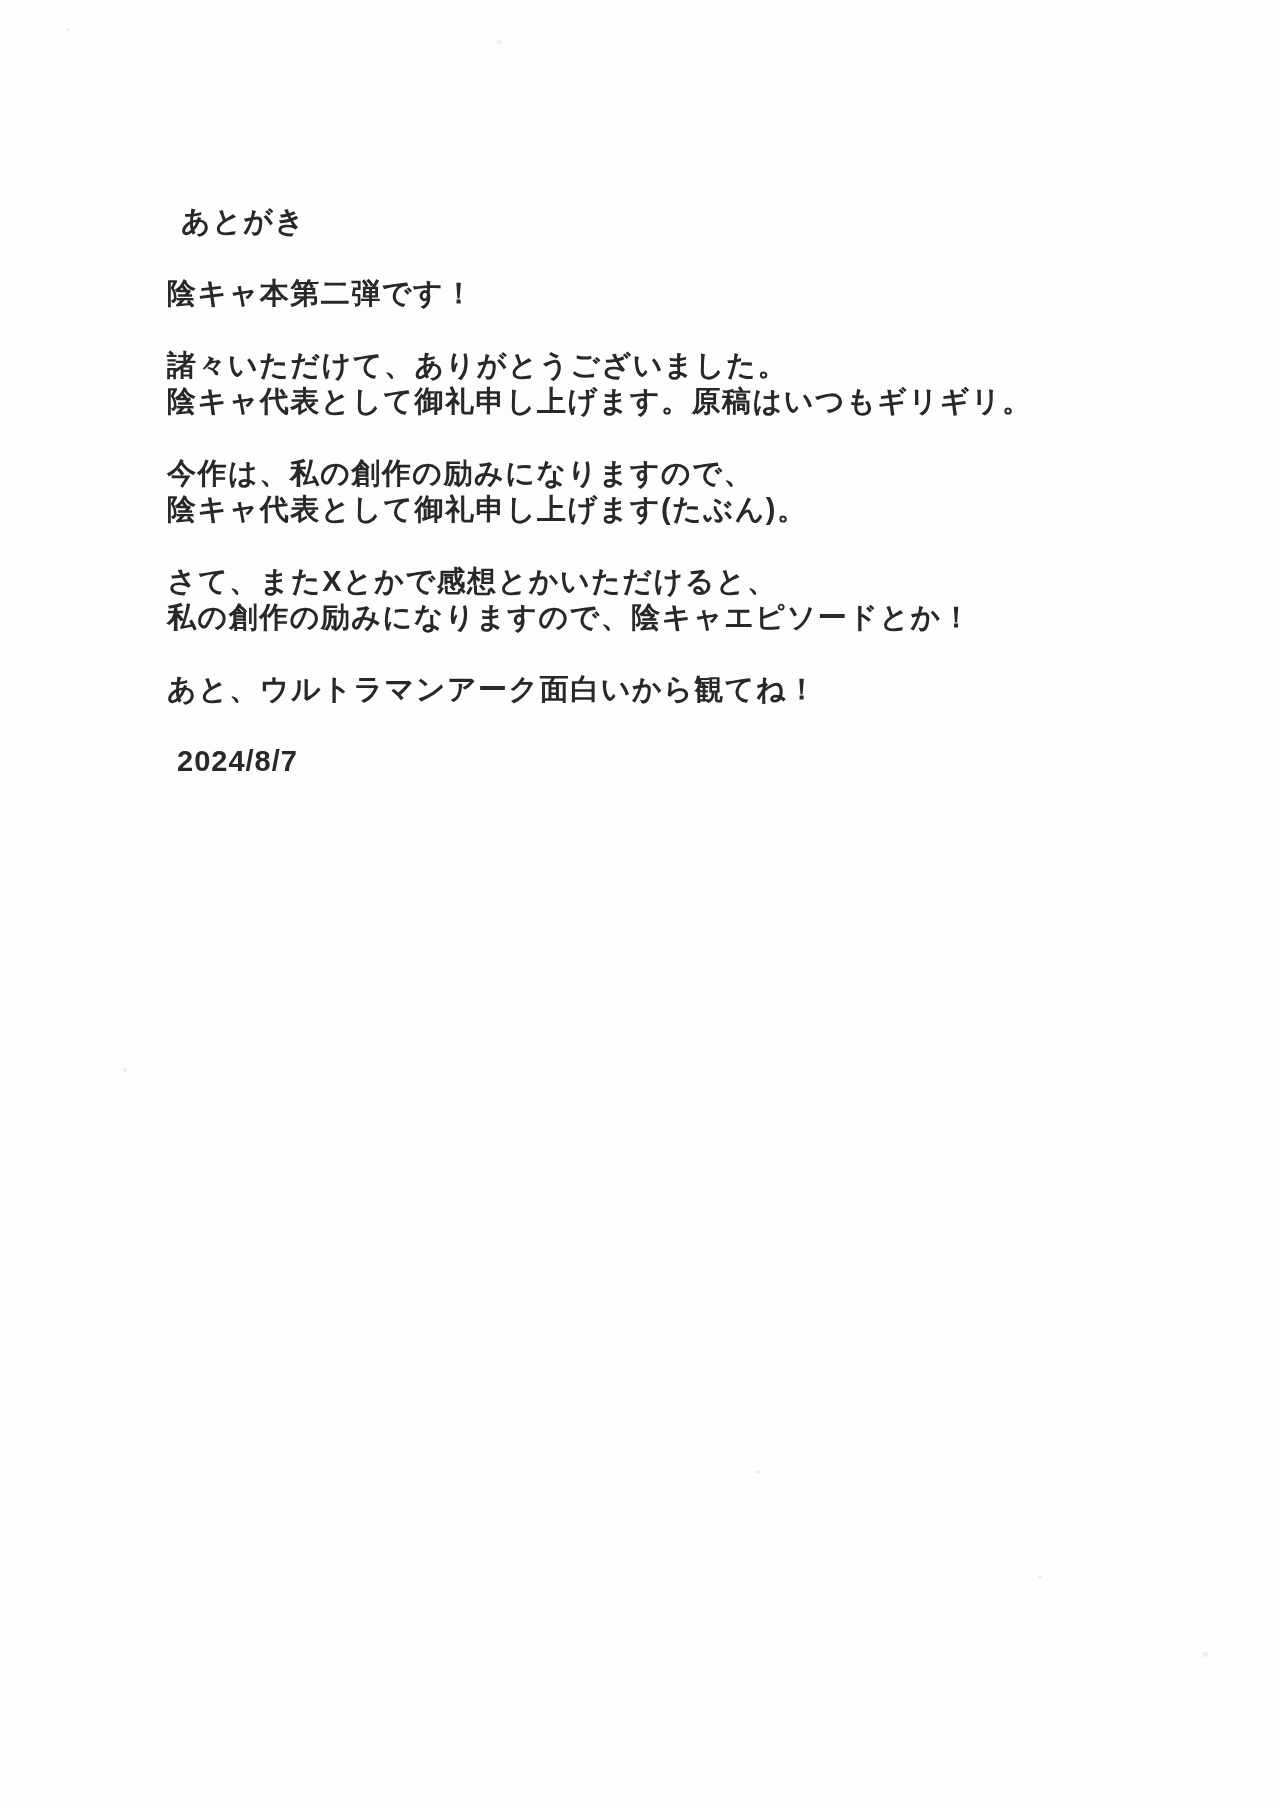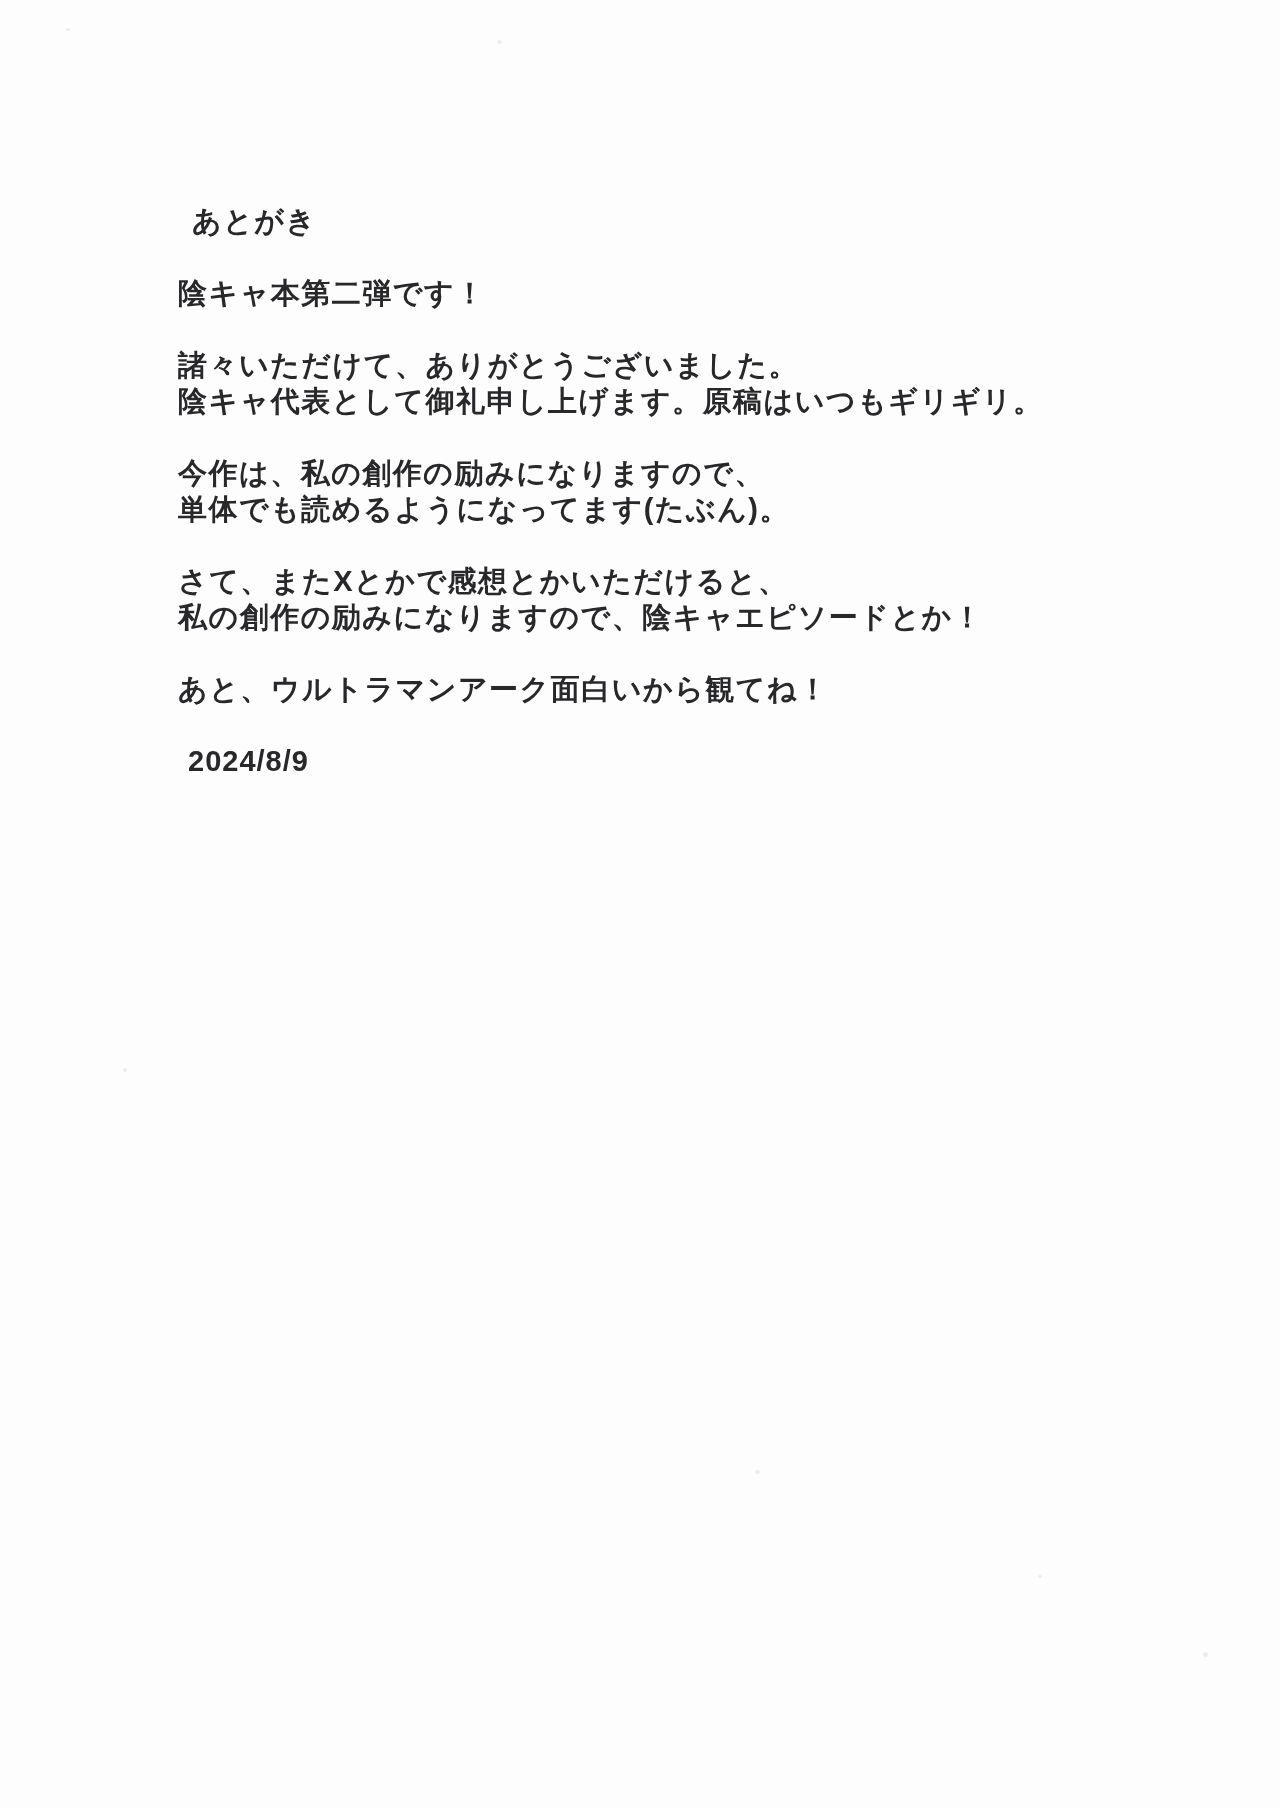--- a/index.html
+++ b/index.html
@@ -10,21 +10,21 @@
   .scan-page {
     position: relative;
     width: 1280px;
     height: 1808px;
     background: #fdfdfd;
     overflow: hidden;
     font-family: "Liberation Sans", "DejaVu Sans", sans-serif;
   }
   .text-block {
     position: absolute;
-    left: 178px;
+    left: 167px;
     top: 203px;
     width: 980px;
     color: #28282b;
     font-size: 29px;
     line-height: 36px;
     font-weight: 600;
     letter-spacing: 1.5px;
     -webkit-font-smoothing: antialiased;
   }
   .heading {
@@ -67,33 +67,33 @@
       <div class="line">陰キャ本第二弾です！</div>
     </div>
 
     <div class="para">
       <div class="line">諸々いただけて、ありがとうございました。</div>
       <div class="line">陰キャ代表として御礼申し上げます。原稿はいつもギリギリ。</div>
     </div>
 
     <div class="para">
       <div class="line">今作は、私の創作の励みになりますので、</div>
-      <div class="line">単体でも読めるようになってます(たぶん)。</div>
+      <div class="line">陰キャ代表として御礼申し上げます(たぶん)。</div>
     </div>
 
     <div class="para">
       <div class="line">さて、またXとかで感想とかいただけると、</div>
       <div class="line">私の創作の励みになりますので、陰キャエピソードとか！</div>
     </div>
 
     <div class="para">
       <div class="line">あと、ウルトラマンアーク面白いから観てね！</div>
     </div>
 
-    <div class="line date-line">2024/8/9</div>
+    <div class="line date-line">2024/8/7</div>
 
   </div>
 
   <i class="speck s1"></i>
   <i class="speck s2"></i>
   <i class="speck s3"></i>
   <i class="speck s4"></i>
   <i class="speck s5"></i>
   <i class="speck s6"></i>
 

